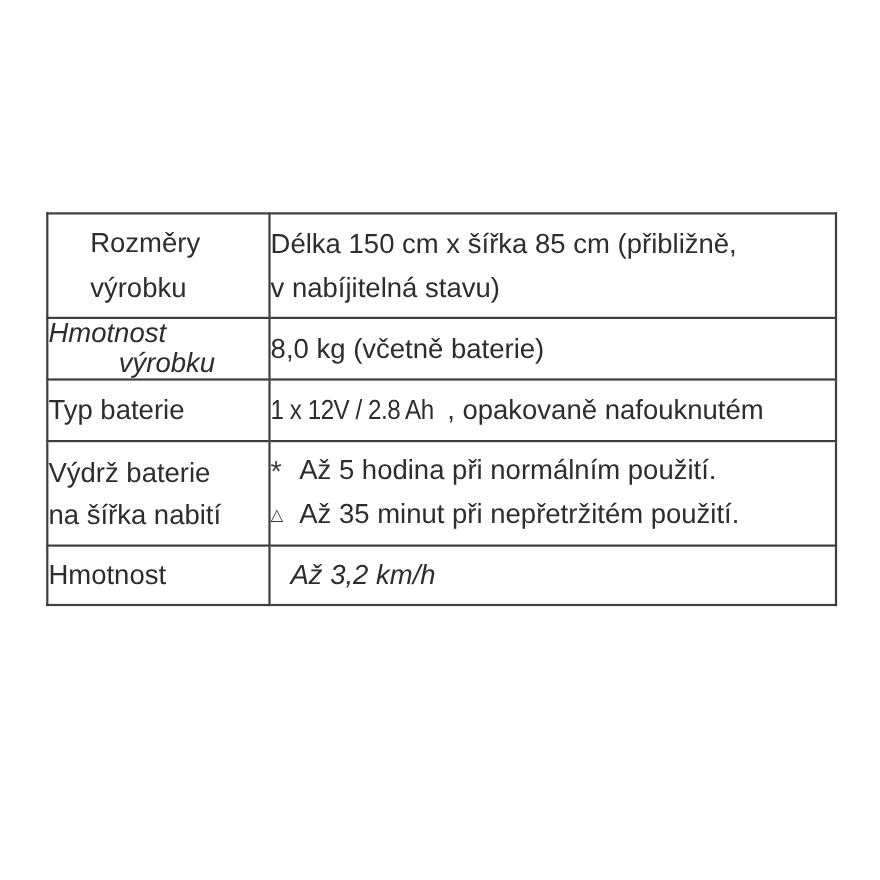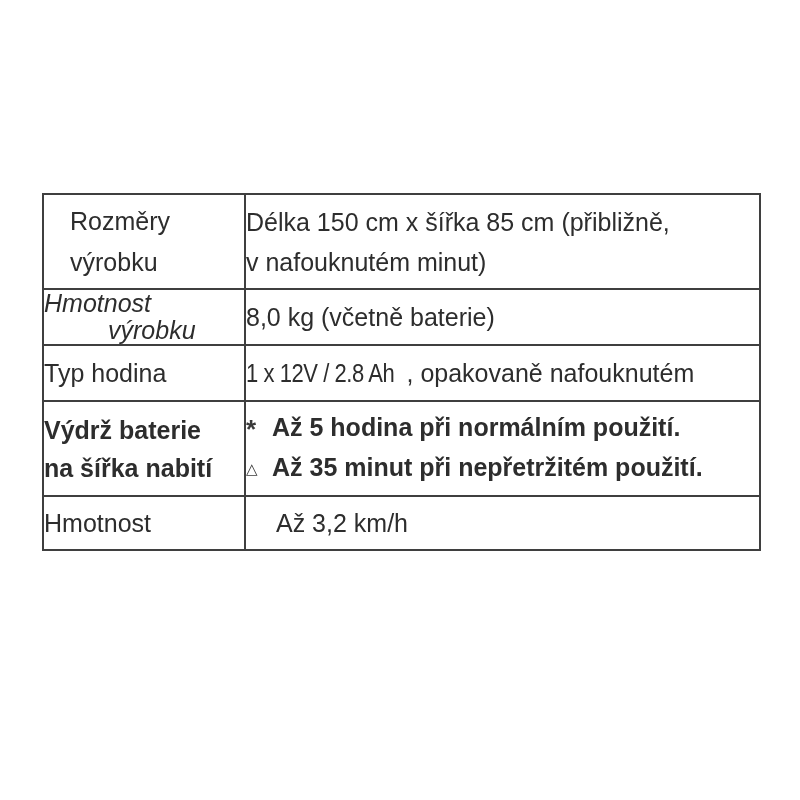--- a/index.html
+++ b/index.html
@@ -33,37 +33,37 @@
     padding: 0;
     vertical-align: middle;
     overflow: hidden;
   }
   .col-label { width: 202px; }
   .col-value { width: 515px; }
 
   .row-dimensions   { height: 95px; }
   .row-weight       { height: 55px; }
   .row-battery-type { height: 56px; }
-  .row-battery-life { height: 95px; font-weight: bold; }
+  .row-battery-life { height: 95px; }
   .row-speed        { height: 54px; }
 
   .label-cell { padding-left: 10px; }
   .value-cell { padding-left: 11px; }
 
   .lbl-line { line-height: 38px; white-space: nowrap; }
   .row-dimensions .label-cell { padding-left: 26px; }
-  .row-dimensions .lbl-line { line-height: 41px; }
+  .row-dimensions .lbl-line { line-height: 41px; margin-left: 12px; }
   .row-weight .lbl-line { line-height: 27px; font-style: italic; }
   .row-weight .lbl-indent { padding-left: 64px; }
 
   .val-line { line-height: 40px; white-space: nowrap; }
   .row-weight .val-line,
   .row-battery-type .val-line,
   .row-speed .val-line { line-height: 28px; }
-  .row-speed .value-cell { padding-left: 30px; }
+  .row-speed .value-cell { padding-left: 18px; font-style: italic; }
 
   .condensed {
     display: inline-block;
     transform: scaleX(0.88);
     transform-origin: left center;
     letter-spacing: -0.5px;
     margin-right: -8px;
   }
 
   .bullet-line {
@@ -92,37 +92,37 @@
     </colgroup>
 
     <tbody>
         <tr class="row-dimensions">
       <td class="label-cell">
         <div class="lbl-line">Rozměry</div>
         <div class="lbl-line">výrobku</div>
       </td>
       <td class="value-cell">
         <div class="val-line">Délka 150 cm x šířka 85 cm (přibližně,</div>
-        <div class="val-line">v nafouknutém minut)</div>
+        <div class="val-line">v nabíjitelná stavu)</div>
       </td>
     </tr>
 
     <tr class="row-weight">
       <td class="label-cell">
         <div class="lbl-line">Hmotnost</div>
         <div class="lbl-line lbl-indent">výrobku</div>
       </td>
       <td class="value-cell">
         <div class="val-line">8,0 kg (včetně baterie)</div>
       </td>
     </tr>
 
     <tr class="row-battery-type">
       <td class="label-cell">
-        <div class="lbl-line">Typ hodina</div>
+        <div class="lbl-line">Typ baterie</div>
       </td>
       <td class="value-cell">
         <div class="val-line"><span class="condensed">1 x 12V / 2.8 Ah</span><span>, opakovaně nafouknutém</span></div>
       </td>
     </tr>
 
     <tr class="row-battery-life">
       <td class="label-cell">
         <div class="lbl-line">Výdrž baterie</div>
         <div class="lbl-line">na šířka nabití</div>

